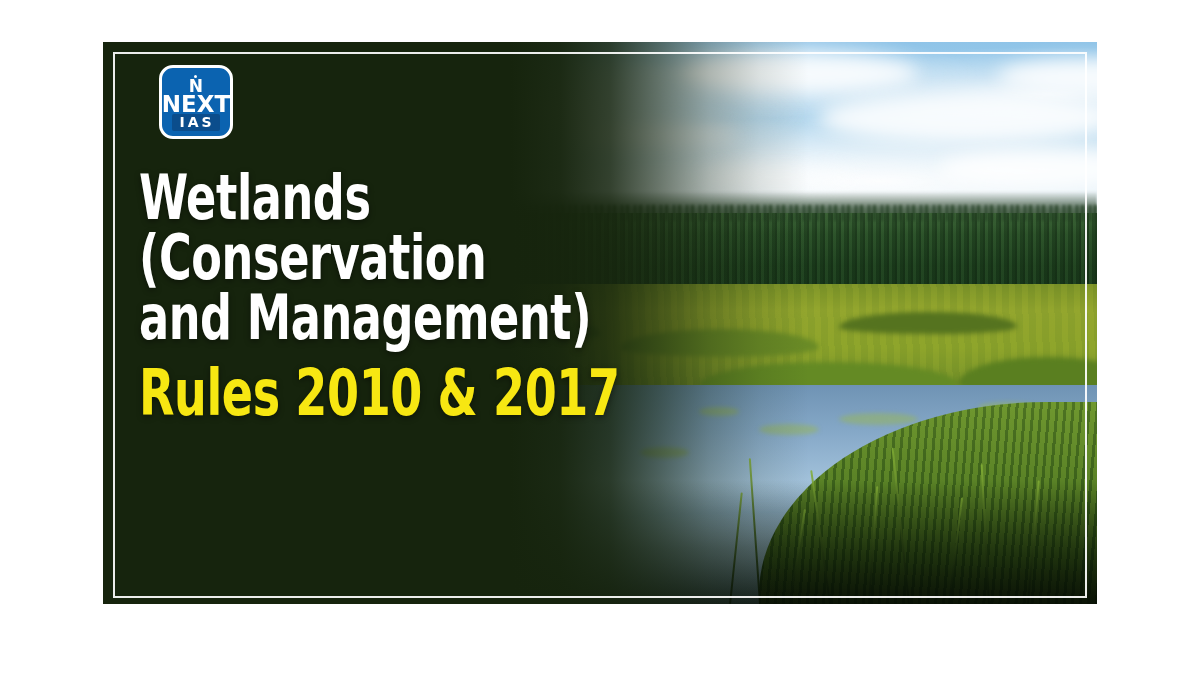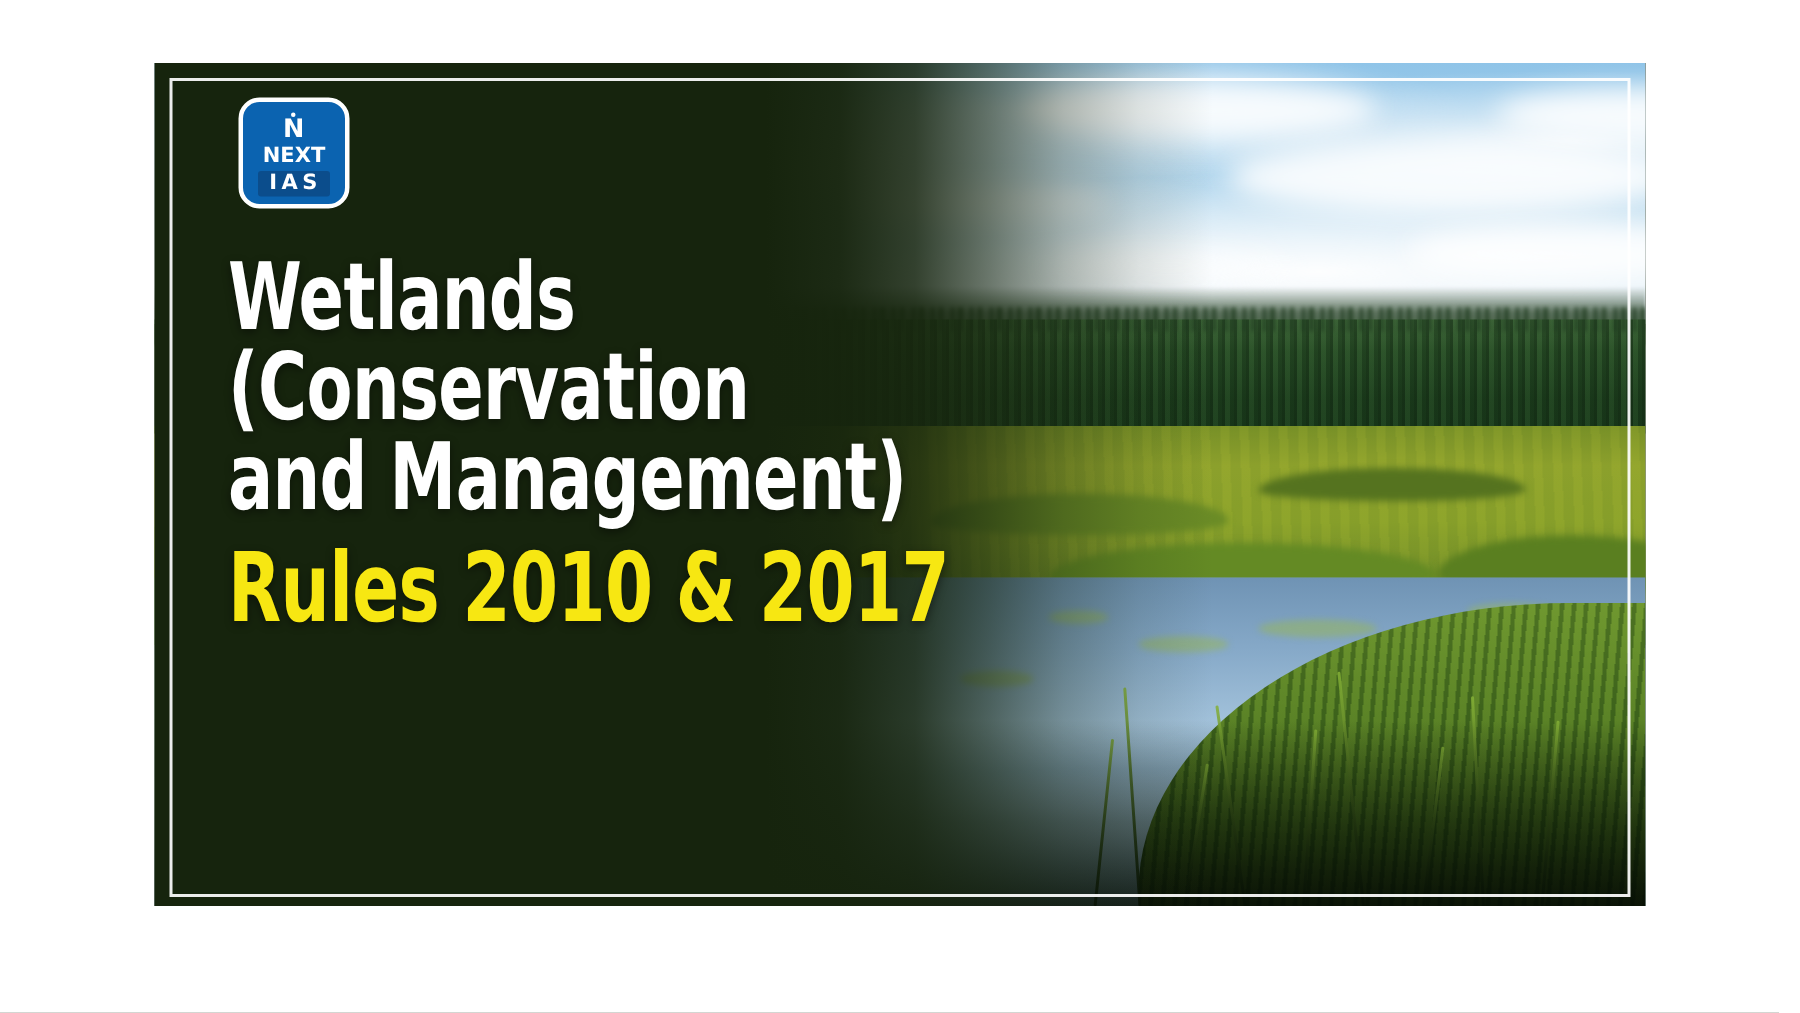--- a/index.html
+++ b/index.html
@@ -249,42 +249,42 @@
     width: 3px;
     height: 3px;
     background: #ffffff;
     border-radius: 50%;
     margin: 0 auto 1px auto;
   }
   .logo-next {
     color: #ffffff;
     font-family: "DejaVu Sans", sans-serif;
     font-weight: 700;
-    font-size: 14px;
+    font-size: 23px;
     line-height: 19px;
     letter-spacing: 0px;
     margin-top: 1px;
   }
   .logo-ias {
     margin-top: 0;
     background: #0b4d8c;
     color: #ffffff;
     font-family: "DejaVu Sans", sans-serif;
     font-weight: 700;
     font-size: 14px;
     line-height: 15px;
     letter-spacing: 3px;
     padding: 1px 5px 1px 7px;
     border-radius: 2px;
   }
 
   
   .headline {
     position: absolute;
-    left: 49px;
+    left: 36px;
     top: 126px;
     width: 560px;
   }
   .headline .line {
     font-family: "DejaVu Sans Condensed", "Liberation Sans Narrow", "Liberation Sans", sans-serif;
     font-weight: 700;
     font-size: 62px;
     line-height: 0.97;
     letter-spacing: -0.5px;
     color: #ffffff;

